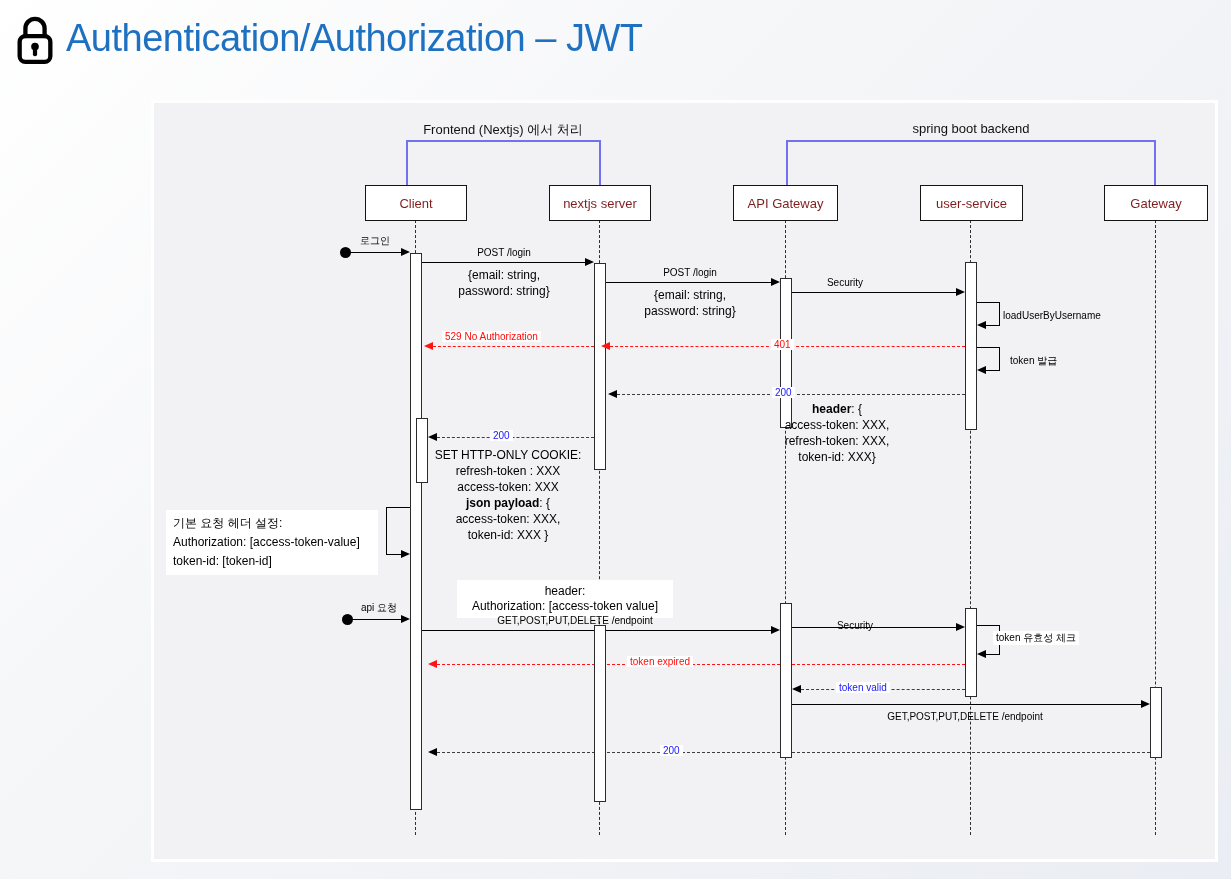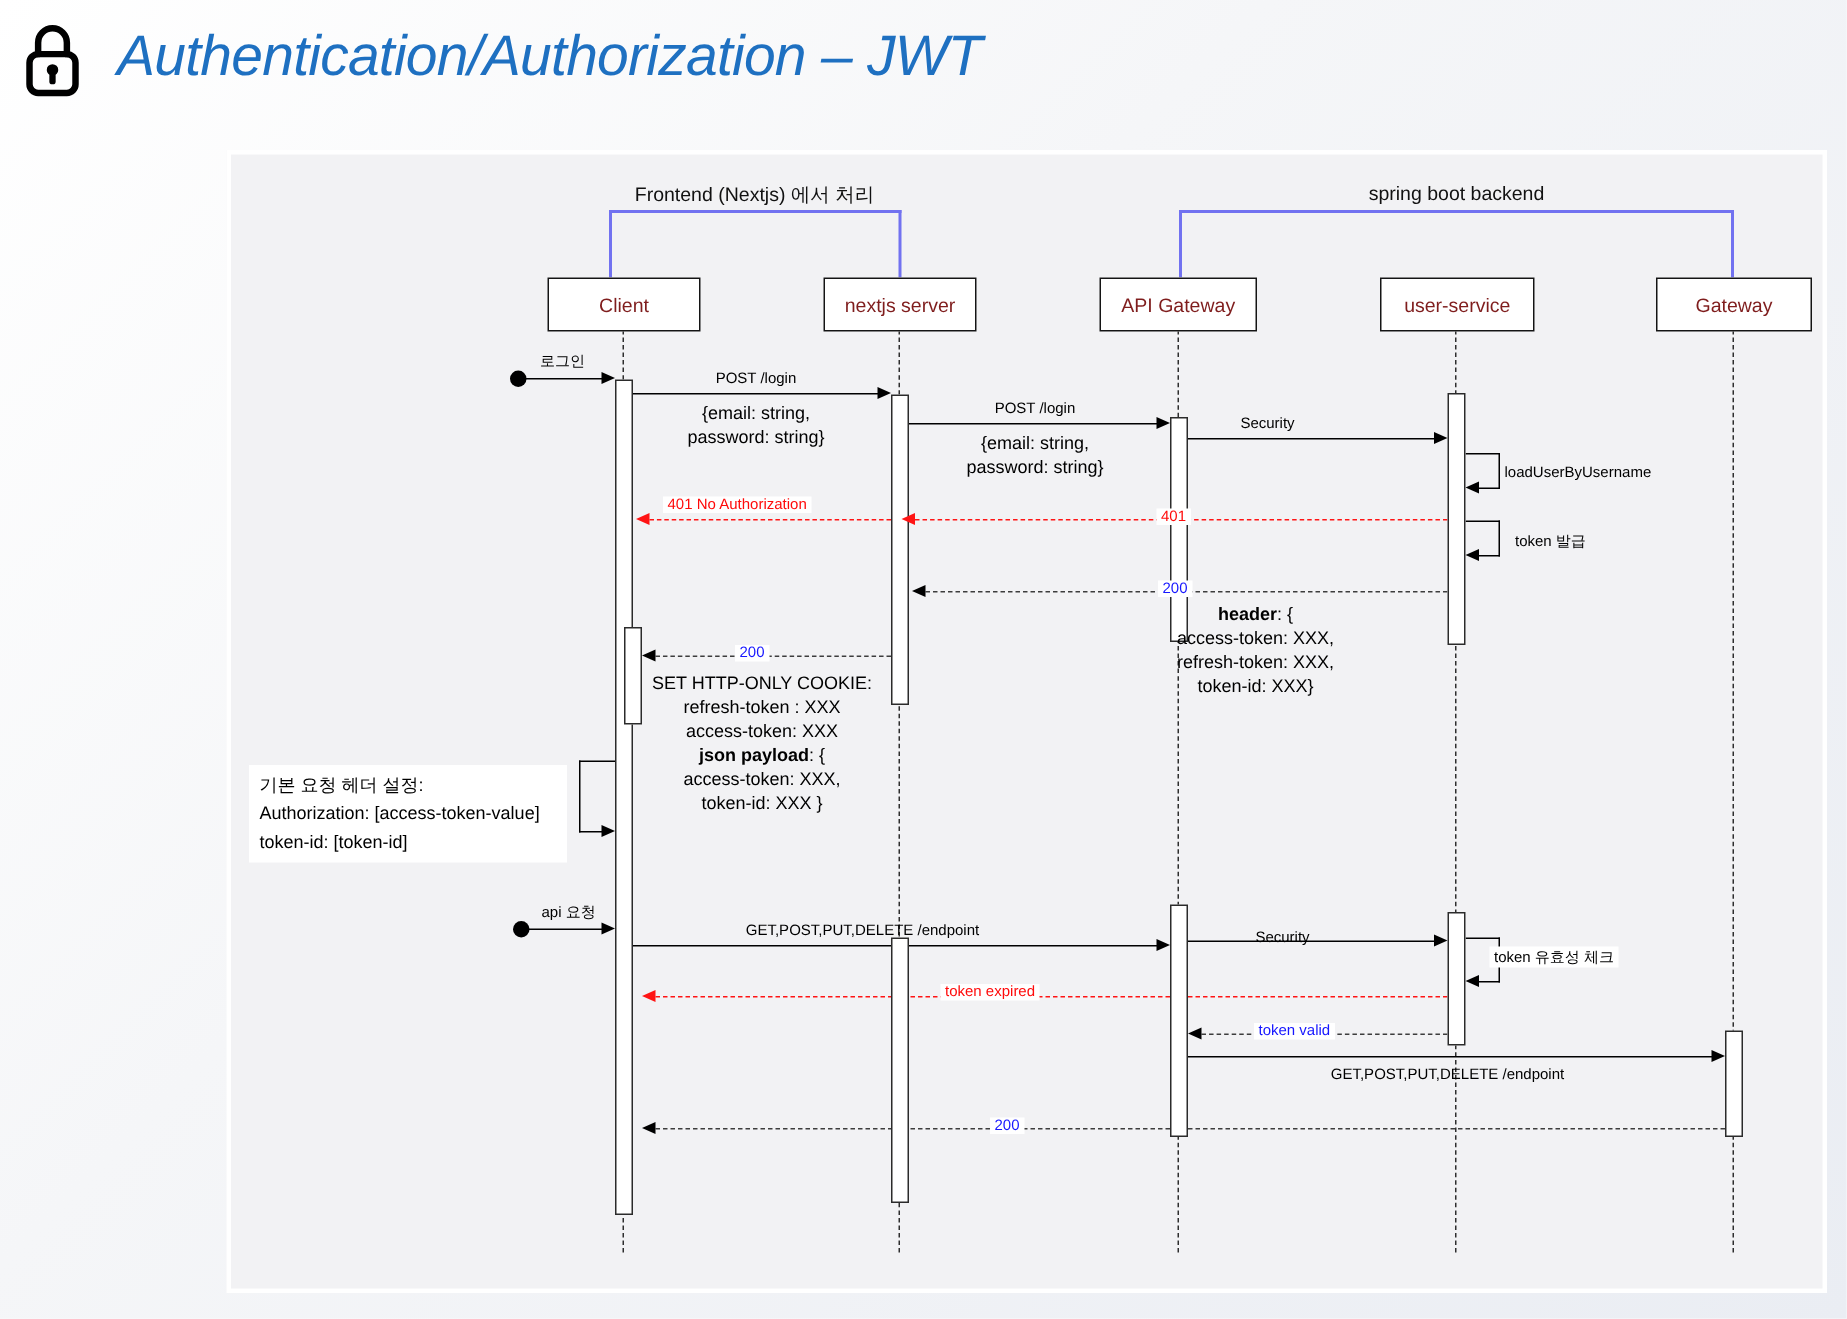--- a/index.html
+++ b/index.html
@@ -5,21 +5,21 @@
   * { margin:0; padding:0; box-sizing:border-box; }
   html,body { width:1231px; height:879px; }
   body {
     font-family:"Liberation Sans","DejaVu Sans",sans-serif;
     background:linear-gradient(135deg,#ffffff 0%,#f5f6f8 40%,#eaedf3 100%);
     overflow:hidden;
   }
   .canvas { position:relative; width:1231px; height:879px; }
 
   
-  .title-row { position:absolute; left:12px; top:10px; display:flex; align-items:center; gap:20px;font-style:italic; }
+  .title-row { position:absolute; left:12px; top:10px; display:flex; align-items:center; gap:8px; }
   .title-text { font-size:38px; letter-spacing:-0.5px; color:#1e70c1; font-weight:400; }
   .lock { width:46px; height:56px; }
 
   
   .panel { position:absolute; left:151px; top:100px; width:1067px; height:762px;
            background:#f2f2f4; border:3px solid #ffffff; z-index:0; }
 
   
   .life { position:absolute; width:0; border-left:1.6px dashed #2e2e2e; top:220px; height:615px; z-index:1; }
 
@@ -129,21 +129,21 @@
   <div class="vl" style="left:999px;top:302px;height:24px"></div>
   <div class="hl solid" style="left:986px;top:325px;width:14px"></div>
   <div class="ah ah-l" style="left:977px;top:321px"></div>
   <div class="mlabel" style="left:1003px;top:310px">loadUserByUsername</div>
 
   <div class="hl dashr" style="left:610px;top:346px;width:355px"></div>
   <div class="ah ah-l red" style="left:601px;top:342px"></div>
   <div class="mlabel red bgw" style="left:771px;top:339px">401</div>
   <div class="hl dashr" style="left:433px;top:346px;width:161px"></div>
   <div class="ah ah-l red" style="left:424px;top:342px"></div>
-  <div class="mlabel red bgw" style="left:442px;top:331px">401 No Authorization</div>
+  <div class="mlabel red bgw" style="left:442px;top:331px">529 No Authorization</div>
 
   <div class="hl solid" style="left:977px;top:347px;width:23px"></div>
   <div class="vl" style="left:999px;top:347px;height:24px"></div>
   <div class="hl solid" style="left:986px;top:370px;width:14px"></div>
   <div class="ah ah-l" style="left:977px;top:366px"></div>
   <div class="mlabel" style="left:1010px;top:354px">token 발급</div>
 
   <div class="hl dashk" style="left:617px;top:394px;width:348px"></div>
   <div class="ah ah-l" style="left:608px;top:390px"></div>
   <div class="mlabel blue bgw" style="left:772px;top:387px">200</div>
@@ -176,20 +176,24 @@
     <div>기본 요청 헤더 설정:</div>
     <div>Authorization: [access-token-value]</div>
     <div>token-id: [token-id]</div>
   </div>
 
   <div class="dot" style="left:342px;top:614px"></div>
   <div class="hl solid" style="left:352px;top:619px;width:51px"></div>
   <div class="ah ah-r" style="left:401px;top:615px"></div>
   <div class="mlabel" style="left:361px;top:601px">api 요청</div>
 
+  <div class="note" style="left:457px;top:580px;width:216px;text-align:center;line-height:15px">
+    <div>header:</div>
+    <div>Authorization: [access-token value]</div>
+  </div>
 
   <div class="hl solid" style="left:422px;top:630px;width:350px"></div>
   <div class="ah ah-r" style="left:771px;top:626px"></div>
   <div class="mlabel center" style="left:425px;width:300px;top:615px">GET,POST,PUT,DELETE /endpoint</div>
 
   <div class="hl solid" style="left:792px;top:627px;width:166px"></div>
   <div class="ah ah-r" style="left:956px;top:623px"></div>
   <div class="mlabel center" style="left:755px;width:200px;top:620px">Security</div>
 
   <div class="hl solid" style="left:977px;top:625px;width:23px"></div>

